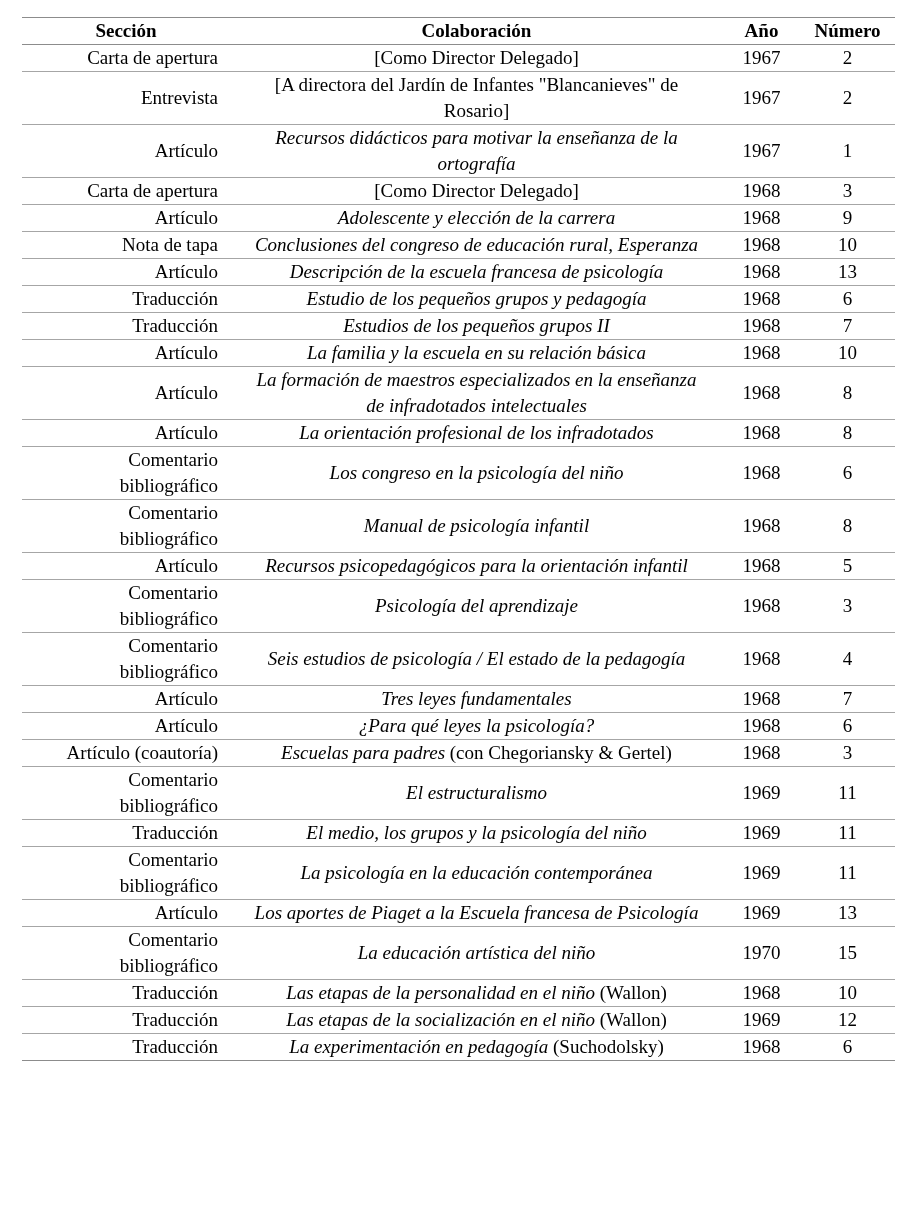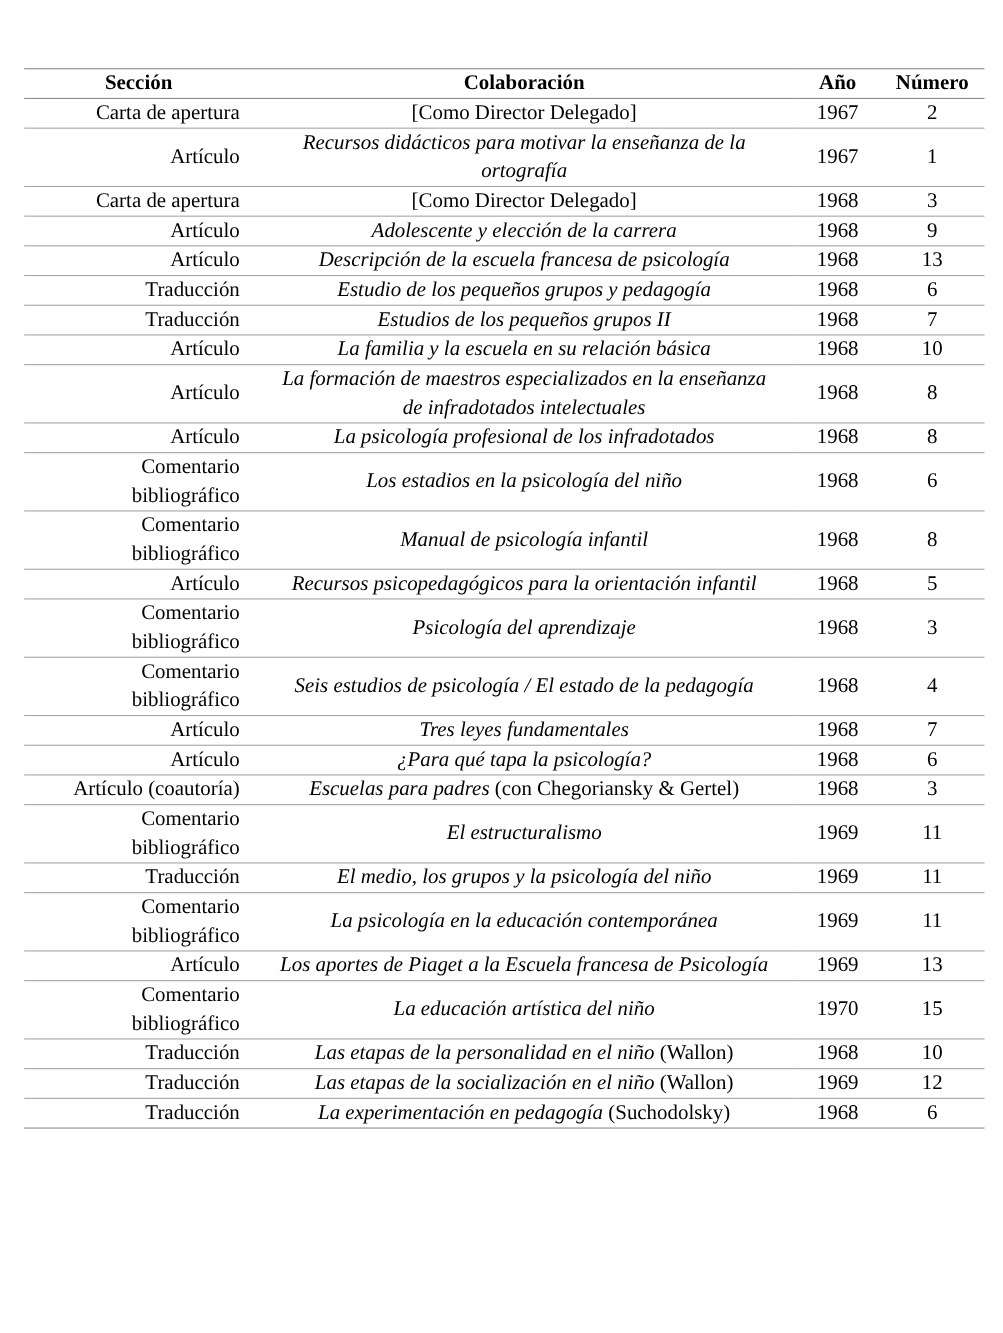--- a/index.html
+++ b/index.html
@@ -17,21 +17,20 @@
   table.doc-table {
     position: absolute;
     left: 22px;
     top: 17px;
     width: 873px;
     border-collapse: collapse;
     table-layout: fixed;
     font-size: 19px;
     line-height: 26px;
     border-top: 1px solid #8c8c8c;
-    margin-top: 45px;
   }
   col.c1 { width: 208px; }
   col.c2 { width: 493px; }
   col.c3 { width: 77px; }
   col.c4 { width: 95px; }
   th, td {
     text-align: center;
     vertical-align: middle;
     padding: 0;
     border-bottom: 1px solid #a6a6a6;
@@ -69,38 +68,50 @@
     </tr>
   </thead>
   <tbody>
       <tr>
     <td class="c-sec">Carta de apertura</td>
     <td class="c-col"><span class="title-text upright">[Como Director Delegado]</span><span class="title-suffix"></span></td>
     <td class="c-ano">1967</td>
     <td class="c-num">2</td>
   </tr>
       <tr>
+    <td class="c-sec">Entrevista</td>
+    <td class="c-col"><span class="title-text upright">[A directora del Jardín de Infantes "Blancanieves" de Rosario]</span><span class="title-suffix"></span></td>
+    <td class="c-ano">1967</td>
+    <td class="c-num">2</td>
+  </tr>
+      <tr>
     <td class="c-sec">Artículo</td>
     <td class="c-col"><span class="title-text">Recursos didácticos para motivar la enseñanza de la ortografía</span><span class="title-suffix"></span></td>
     <td class="c-ano">1967</td>
     <td class="c-num">1</td>
   </tr>
       <tr>
     <td class="c-sec">Carta de apertura</td>
     <td class="c-col"><span class="title-text upright">[Como Director Delegado]</span><span class="title-suffix"></span></td>
     <td class="c-ano">1968</td>
     <td class="c-num">3</td>
   </tr>
       <tr>
     <td class="c-sec">Artículo</td>
     <td class="c-col"><span class="title-text">Adolescente y elección de la carrera</span><span class="title-suffix"></span></td>
     <td class="c-ano">1968</td>
     <td class="c-num">9</td>
   </tr>
       <tr>
+    <td class="c-sec">Nota de tapa</td>
+    <td class="c-col"><span class="title-text">Conclusiones del congreso de educación rural, Esperanza</span><span class="title-suffix"></span></td>
+    <td class="c-ano">1968</td>
+    <td class="c-num">10</td>
+  </tr>
+      <tr>
     <td class="c-sec">Artículo</td>
     <td class="c-col"><span class="title-text">Descripción de la escuela francesa de psicología</span><span class="title-suffix"></span></td>
     <td class="c-ano">1968</td>
     <td class="c-num">13</td>
   </tr>
       <tr>
     <td class="c-sec">Traducción</td>
     <td class="c-col"><span class="title-text">Estudio de los pequeños grupos y pedagogía</span><span class="title-suffix"></span></td>
     <td class="c-ano">1968</td>
     <td class="c-num">6</td>
@@ -118,27 +129,27 @@
     <td class="c-num">10</td>
   </tr>
       <tr>
     <td class="c-sec">Artículo</td>
     <td class="c-col"><span class="title-text">La formación de maestros especializados en la enseñanza de infradotados intelectuales</span><span class="title-suffix"></span></td>
     <td class="c-ano">1968</td>
     <td class="c-num">8</td>
   </tr>
       <tr>
     <td class="c-sec">Artículo</td>
-    <td class="c-col"><span class="title-text">La psicología profesional de los infradotados</span><span class="title-suffix"></span></td>
+    <td class="c-col"><span class="title-text">La orientación profesional de los infradotados</span><span class="title-suffix"></span></td>
     <td class="c-ano">1968</td>
     <td class="c-num">8</td>
   </tr>
       <tr>
     <td class="c-sec">Comentario bibliográfico</td>
-    <td class="c-col"><span class="title-text">Los estadios en la psicología del niño</span><span class="title-suffix"></span></td>
+    <td class="c-col"><span class="title-text">Los congreso en la psicología del niño</span><span class="title-suffix"></span></td>
     <td class="c-ano">1968</td>
     <td class="c-num">6</td>
   </tr>
       <tr>
     <td class="c-sec">Comentario bibliográfico</td>
     <td class="c-col"><span class="title-text">Manual de psicología infantil</span><span class="title-suffix"></span></td>
     <td class="c-ano">1968</td>
     <td class="c-num">8</td>
   </tr>
       <tr>
@@ -160,21 +171,21 @@
     <td class="c-num">4</td>
   </tr>
       <tr>
     <td class="c-sec">Artículo</td>
     <td class="c-col"><span class="title-text">Tres leyes fundamentales</span><span class="title-suffix"></span></td>
     <td class="c-ano">1968</td>
     <td class="c-num">7</td>
   </tr>
       <tr>
     <td class="c-sec">Artículo</td>
-    <td class="c-col"><span class="title-text">¿Para qué tapa la psicología?</span><span class="title-suffix"></span></td>
+    <td class="c-col"><span class="title-text">¿Para qué leyes la psicología?</span><span class="title-suffix"></span></td>
     <td class="c-ano">1968</td>
     <td class="c-num">6</td>
   </tr>
       <tr>
     <td class="c-sec">Artículo (coautoría)</td>
     <td class="c-col"><span class="title-text">Escuelas para padres</span><span class="title-suffix"> (con Chegoriansky &amp; Gertel)</span></td>
     <td class="c-ano">1968</td>
     <td class="c-num">3</td>
   </tr>
       <tr>

